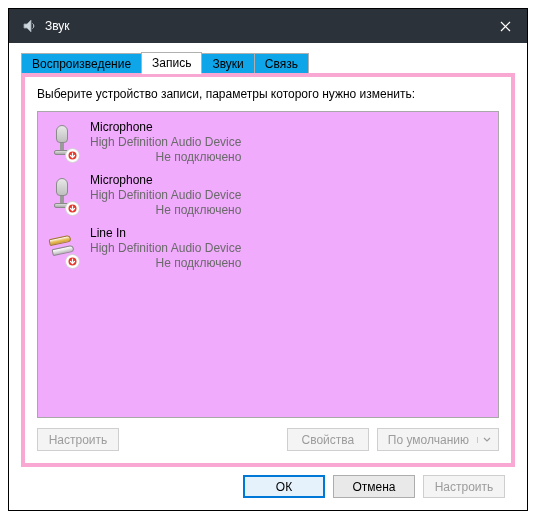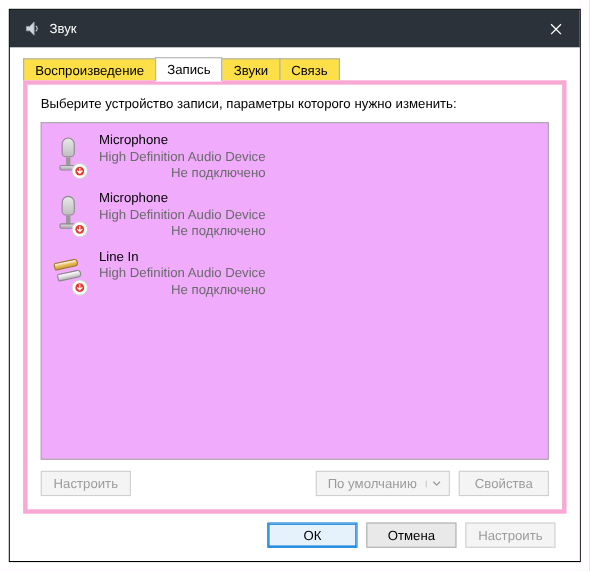--- a/index.html
+++ b/index.html
@@ -52,21 +52,21 @@
   .tabstrip {
     display: flex;
     align-items: flex-end;
     position: relative;
     height: 22px;
   }
   .tab {
     border: 1px solid #b0b0b0;
     border-bottom: none;
     padding: 2px 10px;
-    background: #fde047;
+    background: #0ea5e9;
     font-size: 12px;
     margin-right: -1px;
     position: relative;
     cursor: default;
     height: 20px;
     line-height: 16px;
   }
   .tab.active {
     background: #fff;
     height: 22px;
@@ -304,31 +304,31 @@
           </div>
         </div>
 
       </div>
 
       <div class="panel-buttons">
         <button class="btn" aria-disabled="true" disabled="">
             <span>Настроить</span>
           </button>
         <span class="gap"></span>
+        <button class="btn" aria-disabled="true" disabled="">
+            <span>Свойства</span>
+          </button>
         <button class="btn dropdown" aria-disabled="true" disabled="">
           <span>По умолчанию</span>
           <span class="drop-seg">
             <svg width="8" height="6" viewBox="0 0 8 6">
                 <path d="M1 1 L4 4 L7 1" stroke="#9c9c9c" stroke-width="1.2" fill="none"></path>
               </svg>
           </span>
         </button>
-        <button class="btn" aria-disabled="true" disabled="">
-            <span>Свойства</span>
-          </button>
       </div>
 
     </div>
 
     <div class="dialog-buttons">
       <button class="btn default">
           <span>ОК</span>
         </button>
       <button class="btn">
           <span>Отмена</span>

